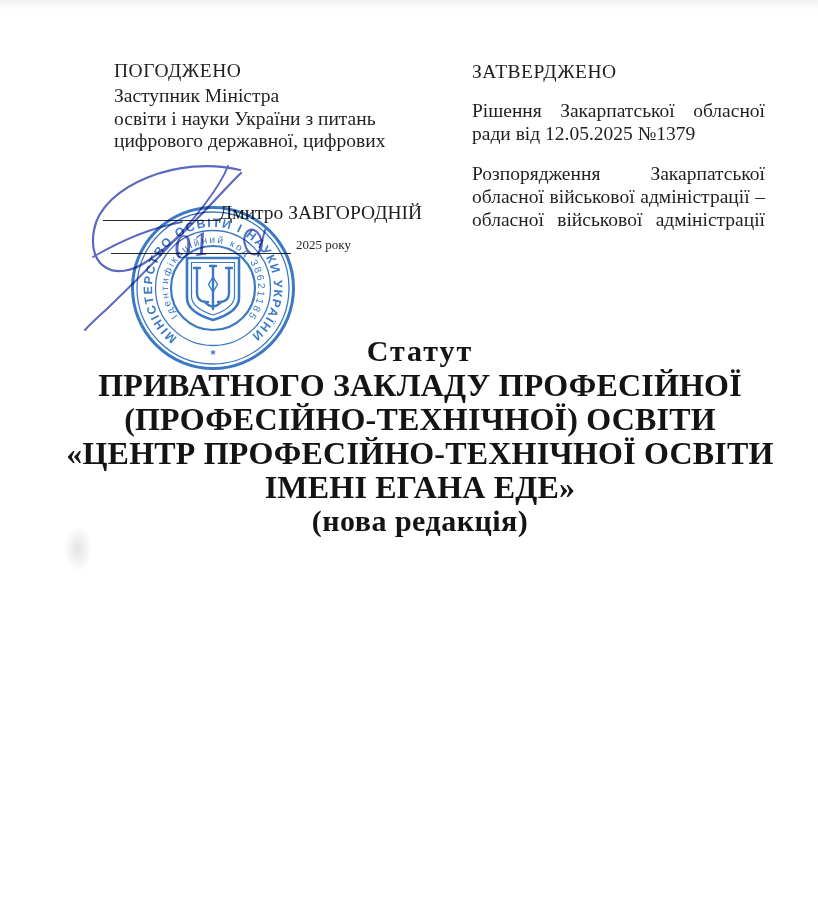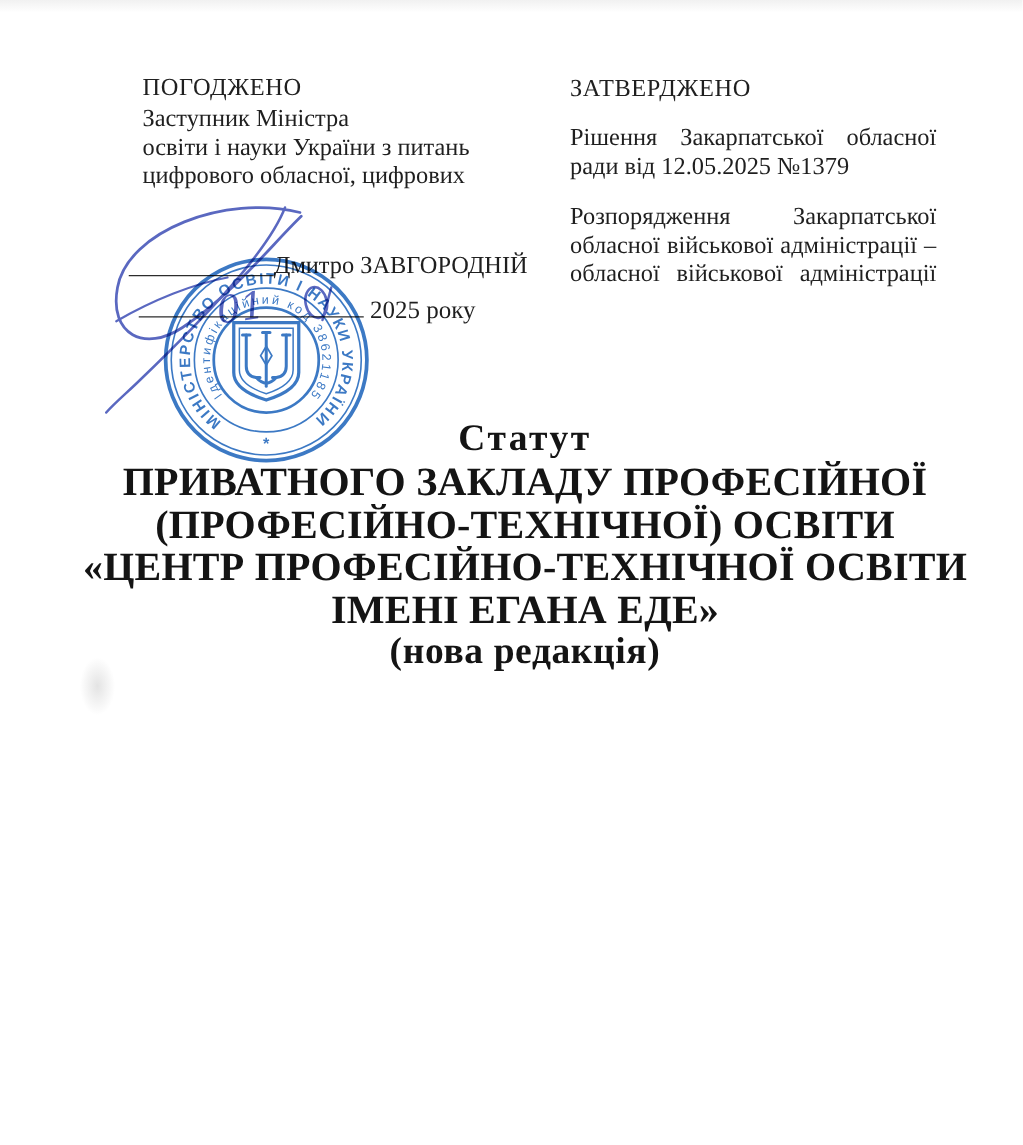--- a/index.html
+++ b/index.html
@@ -9,33 +9,33 @@
   }
   .page::before{
     content:""; position:absolute; left:0; top:0; right:0; height:10px;
     background:linear-gradient(#f1f1f1, rgba(255,255,255,0)); pointer-events:none;
   }
 
   
   .block { position:absolute; font-size:19.5px; }
   .agreed  { left:114px; top:60px; width:300px; line-height:22.3px; }
   .agreed .heading { letter-spacing:.5px; margin-bottom:3px; }
-  .approved { left:456px; top:60px; width:293px; line-height:23.2px; }
+  .approved { left:472px; top:60px; width:293px; line-height:23.2px; }
   .approved .heading { letter-spacing:.5px; margin-bottom:16px; }
   .approved .para { margin:16px 0 10px 0; }
   .jline { text-align:justify; text-align-last:justify; }
   .jline.last { text-align-last:left; }
 
   
   .sig-underline-1 { position:absolute; left:103px; top:203px; width:116px; height:17px;
     border-bottom:1.5px solid #2c2c2c; }
   .sig-underline-2 { position:absolute; left:111px; top:236px; width:180px; height:17px;
     border-bottom:1.5px solid #2c2c2c; }
   .sig-name { position:absolute; left:219px; top:202px; font-size:19.5px; white-space:nowrap; }
-  .sig-year { position:absolute; left:296px; top:237px; font-size:20px; white-space:nowrap; }
+  .sig-year { position:absolute; left:296px; top:237px; font-size:13px; white-space:nowrap; }
 
   
   .stamp-svg { position:absolute; left:122px; top:197px; mix-blend-mode:multiply; opacity:.93; }
   .stamp-svg text { font-family:"Liberation Sans", sans-serif; }
   .hand-svg  { position:absolute; left:60px;  top:146px; mix-blend-mode:multiply; opacity:.88; }
   .hand-svg text { font-family:"DejaVu Serif", serif; font-style:italic; }
 
   
   .title { position:absolute; left:20px; top:334px; width:800px; text-align:center;
     font-weight:bold; color:#141414; }
@@ -49,21 +49,21 @@
 </style>
 </head>
 <body>
 
 <div class="page">
 
   <div class="block agreed">
     <div class="heading">ПОГОДЖЕНО</div>
     <div>Заступник Міністра</div>
     <div>освіти і науки України з питань</div>
-    <div>цифрового обласної, цифрових</div>
+    <div>цифрового державної, цифрових</div>
   </div>
 
   <div class="block approved">
     <div class="heading">ЗАТВЕРДЖЕНО</div>
     <div class="para">
       <div class="jline">Рішення Закарпатської обласної</div>
       <div class="jline last">ради від 12.05.2025 №1379</div>
     </div>
     <div class="para">
       <div class="jline">Розпорядження Закарпатської</div>

